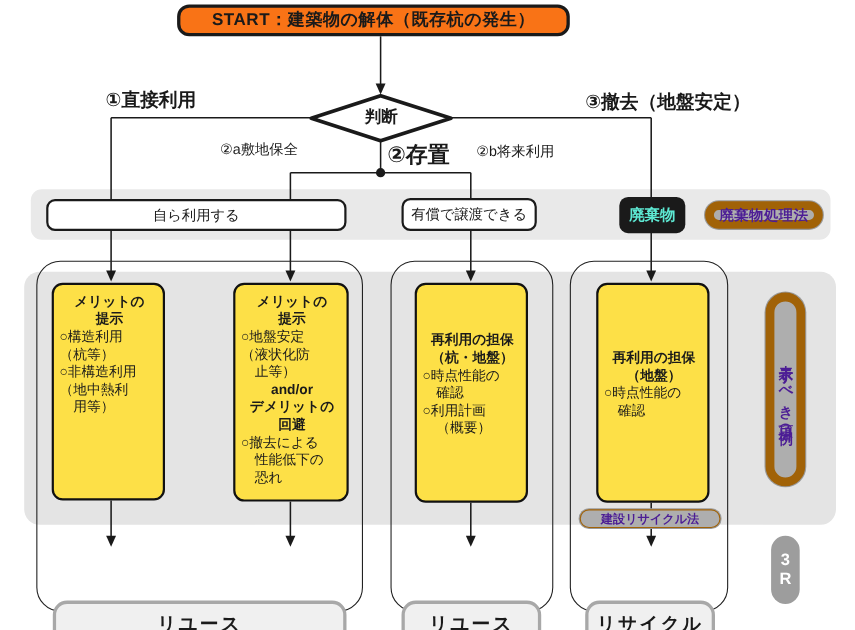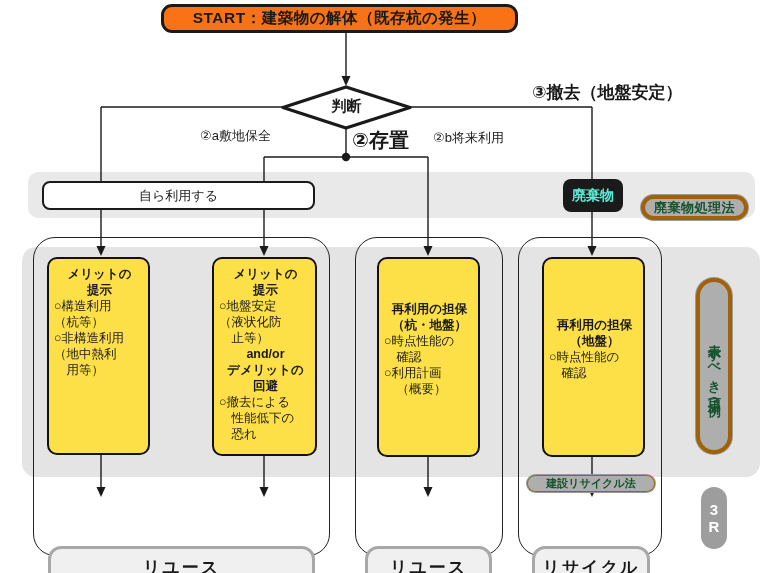--- a/index.html
+++ b/index.html
@@ -25,21 +25,21 @@
   
   .node{position:absolute;background:#fff;border:2.5px solid var(--line);border-radius:8px;display:flex;align-items:center;justify-content:center;font-size:13px;z-index:2;box-sizing:border-box;}
   .start-box{position:absolute;left:161px;top:4px;width:357px;height:29px;background:#f97316;border:3px solid var(--line);border-radius:11px;display:flex;align-items:center;justify-content:center;font-weight:bold;font-size:15.5px;z-index:2;box-sizing:border-box;letter-spacing:.5px;}
   .decision-label{position:absolute;left:283px;top:97px;width:127px;text-align:center;font-weight:bold;font-size:15px;z-index:2;}
 
   .branch-label{position:absolute;font-weight:bold;font-size:17px;z-index:2;white-space:nowrap;}
   .sub-label{position:absolute;font-size:13px;z-index:2;white-space:nowrap;}
   .big-sub-label{position:absolute;font-weight:bold;font-size:20px;z-index:2;white-space:nowrap;}
 
   .black-pill{position:absolute;left:563px;top:179px;width:60px;height:33px;background:var(--black-box);color:#5eead4;border-radius:8px;display:flex;align-items:center;justify-content:center;font-weight:bold;font-size:14px;z-index:2;}
-  .gray-pill{position:absolute;background:var(--pill);color:#14532d;border:4px solid #a16207;box-shadow:0 0 0 1px #9a9a9a;display:flex;align-items:center;justify-content:center;font-weight:bold;z-index:3;box-sizing:border-box;margin-top:12px;}
+  .gray-pill{position:absolute;background:var(--pill);color:#4c1d95;border:8px solid #a16207;box-shadow:0 0 0 1px #9a9a9a;display:flex;align-items:center;justify-content:center;font-weight:bold;z-index:3;box-sizing:border-box;}
   .law-pill{left:641px;top:183px;width:107px;height:25px;border-radius:13px;font-size:13px;letter-spacing:.5px;}
   .recycle-law-pill{left:527px;top:463px;width:128px;height:17px;border-radius:9px;font-size:11px;border-width:1.5px;}
   .vertical-pill{left:696px;top:266px;width:36px;height:176px;border-radius:18px;writing-mode:vertical-rl;text-orientation:mixed;font-size:13px;letter-spacing:2px;font-weight:600;}
   .three-r{position:absolute;left:701px;top:487px;width:26px;height:62px;background:var(--pill-dark);color:#fff;border-radius:13px;display:flex;flex-direction:column;align-items:center;justify-content:center;font-weight:bold;font-size:15px;line-height:17px;z-index:3;}
 
   
   .container{position:absolute;top:237px;height:319px;border:1.4px solid #222;border-radius:22px;z-index:1;box-sizing:border-box;background:transparent;}
   .c1{left:33px;width:297px;}
   .c2{left:355px;width:148px;}
   .c3{left:518px;width:144px;}
@@ -102,27 +102,31 @@
     </g>
     <polygon points="283,107.5 346,87 410,107.5 346,128" fill="#ffffff" stroke="#1a1a1a" stroke-width="3.4" stroke-linejoin="round"></polygon>
   </svg>
 
   <div class="start-box">
     <span>START：建築物の解体（既存杭の発生）</span>
   </div>
 
   <div class="decision-label">判断</div>
 
+  <div class="branch-label" style="left:96px;top:79px;">①直接利用</div>
   <div class="branch-label" style="left:532px;top:81px;">③撤去（地盤安定）</div>
   <div class="sub-label" style="left:200px;top:127px;">②a敷地保全</div>
   <div class="big-sub-label" style="left:352px;top:127px;">②存置</div>
   <div class="sub-label" style="left:433px;top:129px;">②b将来利用</div>
 
   <div class="node self-use">
     <span>自ら利用する</span>
+  </div>
+  <div class="node paid">
+    <span>有償で譲渡できる</span>
   </div>
   <div class="black-pill">
     <span>廃棄物</span>
   </div>
   <div class="gray-pill law-pill">
     <span>廃棄物処理法</span>
   </div>
 
   <div class="container c1"></div>
   <div class="container c2"></div>

